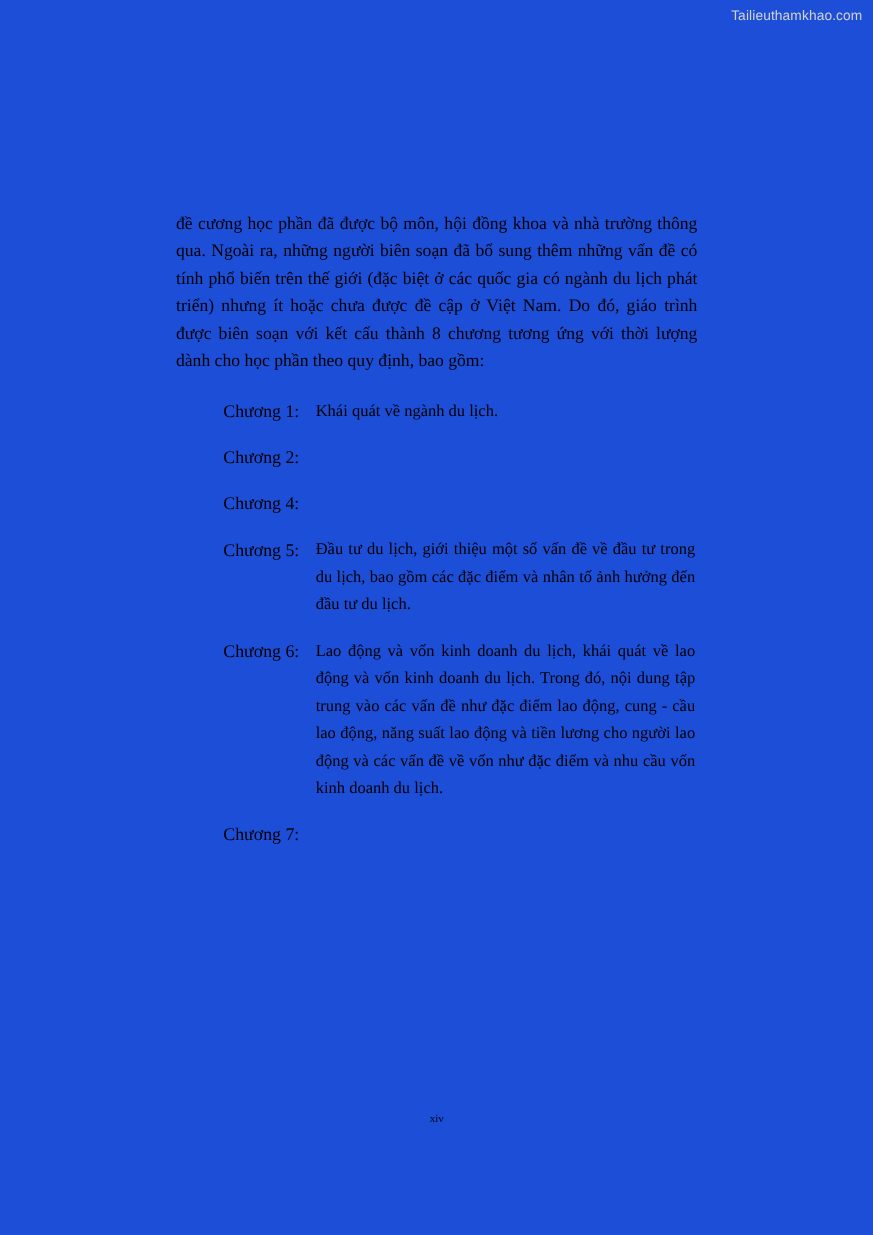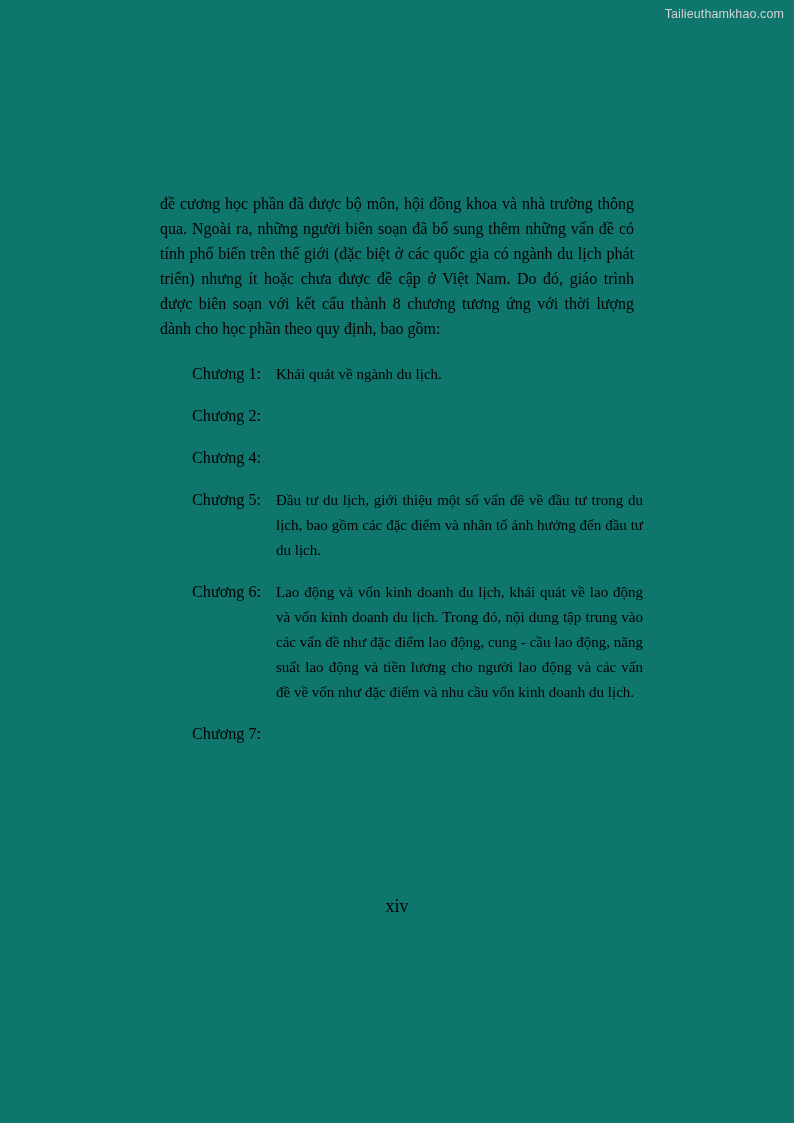--- a/index.html
+++ b/index.html
@@ -10,21 +10,21 @@
   }
   body {
     font-family: "Liberation Serif", "DejaVu Serif", serif;
     color: #000000;
     -webkit-font-smoothing: antialiased;
   }
   .page {
     position: relative;
     width: 794px;
     height: 1123px;
-    background: #0f766e;
+    background: #1d4ed8;
     overflow: hidden;
     box-sizing: border-box;
   }
   .watermark {
     position: absolute;
     top: 7px;
     right: 10px;
     font-family: "Liberation Sans", "DejaVu Sans", sans-serif;
     font-size: 12.5px;
     letter-spacing: 0.1px;
@@ -40,21 +40,21 @@
   }
   .intro-para {
     margin: 13px;
     font-size: 16px;
     line-height: 25px;
     text-align: justify;
     text-justify: inter-word;
     hyphens: none;
   }
   .chapter-list {
-    margin: 4px;
+    margin: 15px;
     padding: 0;
     list-style: none;
   }
   .chapter-row {
     display: flex;
     align-items: flex-start;
     margin-top: 17px;
   }
   .chapter-row.first {
     margin-top: 21px;
@@ -73,25 +73,25 @@
     line-height: 25px;
     text-align: justify;
     text-justify: inter-word;
     hyphens: none;
   }
   .chapter-desc.single {
     text-align: left;
   }
   .page-number {
     position: absolute;
-    top: 896px;
+    top: 1008px;
     left: 0;
     width: 794px;
     text-align: center;
-    font-size: 18px;
+    font-size: 10px;
     line-height: 20px;
   }
 </style>
 </head>
 <body>
 
 <div class="page">
 
   <div class="watermark">Tailieuthamkhao.com</div>
 

